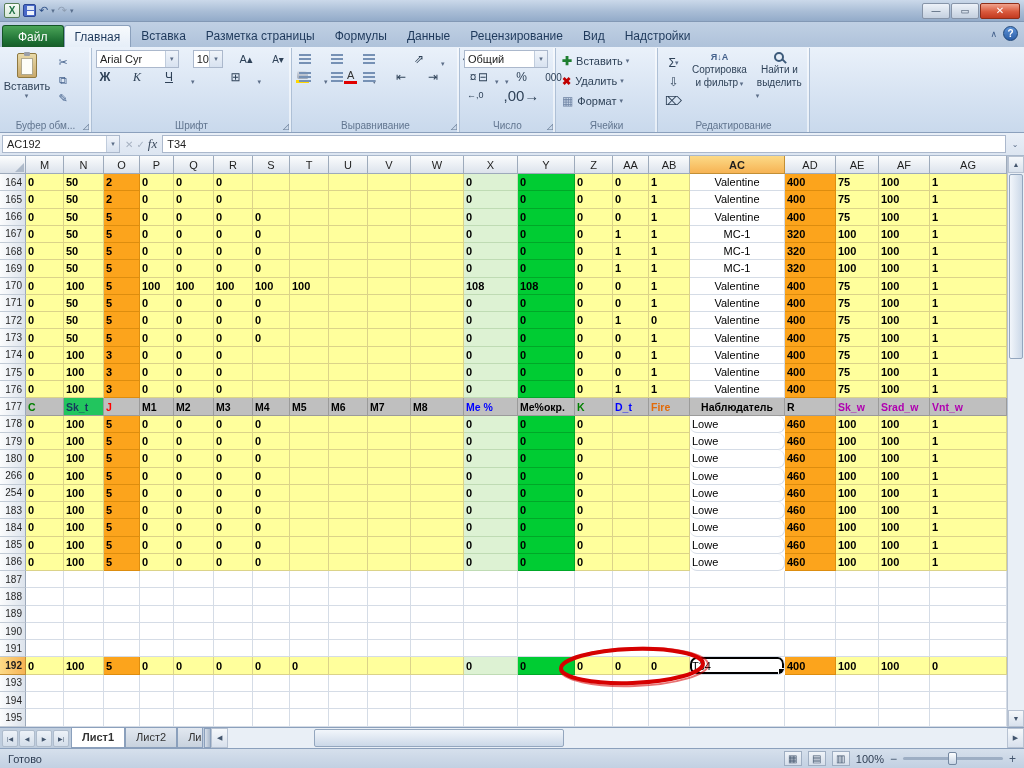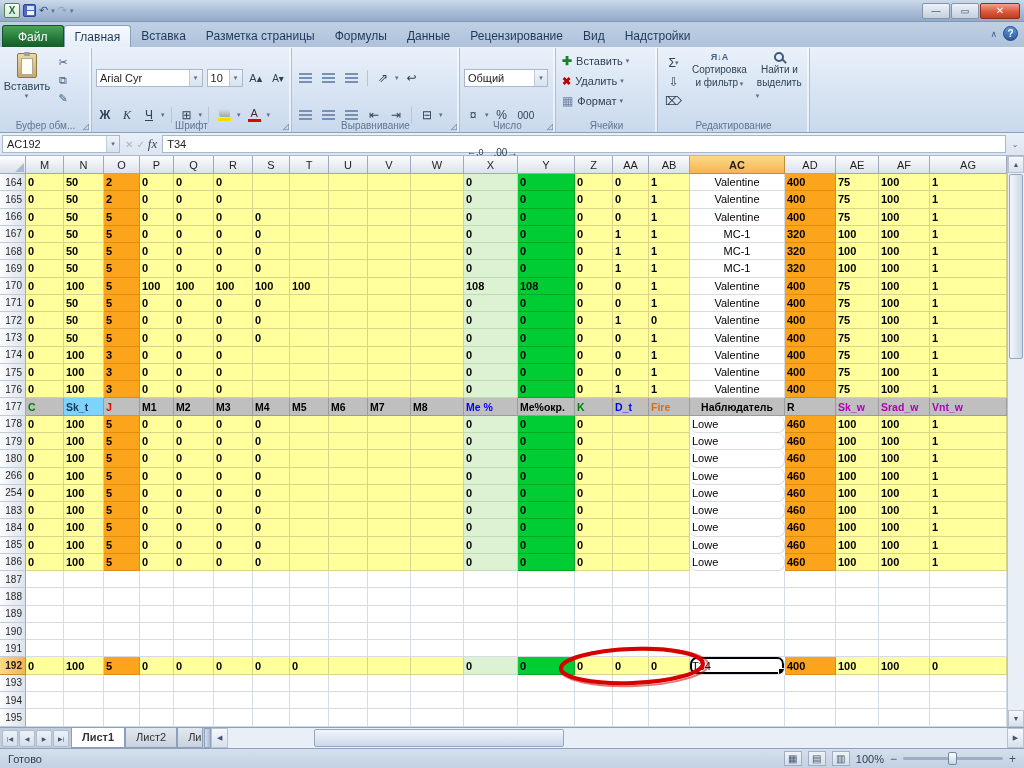--- a/index.html
+++ b/index.html
@@ -27,21 +27,21 @@
   .rtab.active { background:linear-gradient(#F7FAFD,#E6EEF8); border:1px solid #8BA0BC; border-bottom:none; border-radius:3px 3px 0 0; }
   .tabrow-right { position:absolute; right:6px; top:4px; display:flex; gap:6px; align-items:center; }
   .tr-chevron { font-size:9px; color:#44618C; }
   .tr-help { width:15px; height:15px; border-radius:50%; background:linear-gradient(#5E93D8,#2C5FA8); color:#fff; font-size:10px; font-weight:bold; display:flex; align-items:center; justify-content:center; border:1px solid #1F4679; }
 
   
   .ribbon { height:86px; background:linear-gradient(#EAF1FA,#D4E1F1 65%,#C9D9EC); border-bottom:1px solid #8BA0BC; display:flex; padding-top:1px; }
   .rgroup { position:relative; border-right:1px solid #AEC0D6; box-shadow:inset -2px 0 0 rgba(255,255,255,.55); padding:2px 4px 14px; flex:0 0 auto; }
   .rg-label { position:absolute; bottom:1px; left:0; right:0; text-align:center; font-size:10px; color:#61758F; }
   .launcher { position:absolute; right:2px; bottom:1px; font-size:8px; color:#61758F; line-height:1; }
-  .rrow { display:flex; align-items:center; gap:4px; margin-top:19px; }
+  .rrow { display:flex; align-items:flex-end; gap:14px; margin-top:0; }
   .sbtn { min-width:18px; height:18px; padding:0 2px; display:flex; align-items:center; justify-content:center; font-size:12px; color:#2F4258; border:1px solid transparent; border-radius:2px; }
   .tiny-arrow { font-size:7px; color:#51priv6E88; color:#5C6E88; margin-left:-1px; }
   .vsep { width:1px; height:16px; background:#B6C4D6; margin:0 2px; }
   .combo { background:#fff; border:1px solid #ABB8CC; height:18px; font-size:11px; color:#222; display:flex; align-items:center; padding-left:3px; }
   .co-arrow { margin-left:auto; width:13px; height:100%; display:flex; align-items:center; justify-content:center; font-size:7px; color:#5C6E88; background:linear-gradient(#F0F4FA,#D8E2F0); border-left:1px solid #C0CCDC; }
   .clip-body { display:flex; gap:3px; }
   .big-btn { width:46px; display:flex; flex-direction:column; align-items:center; font-size:11px; color:#2F4258; padding-top:3px; }
   .clipboard-icon { width:20px; height:25px; background:linear-gradient(#E8D9A8,#C9A96B); border:1px solid #8E7840; border-radius:2px; position:relative; margin-bottom:2px; }
   .clipboard-icon::before { content:""; position:absolute; left:3px; top:4px; right:3px; bottom:2px; background:#FDFDF8; border:1px solid #B0A98F; }
   .clipboard-icon::after { content:""; position:absolute; left:6px; top:-2px; width:6px; height:4px; background:#9A9FA8; border-radius:1px; }
@@ -262,21 +262,21 @@
       </div>
     </div>
     <div class="rrow">
       <span class="sbtn">¤</span>
         <span class="tiny-arrow">▾</span>
       <span class="sbtn">%</span>
       <span class="sbtn" style="font-size:10px">000</span>
     </div>
     <div class="rrow">
       <span class="sbtn" style="font-size:9px">←,0</span>
-      <span class="sbtn" style="font-size:10px">,00→</span>
+      <span class="sbtn" style="font-size:15px">,00→</span>
     </div>
     <div class="rg-label">Число</div>
     <span class="launcher">◿</span>
   </div>
 
 
   <div class="rgroup" style="width:102px">
     <div class="style-row">
       <span class="ins-icon">✚</span>
       <span>Вставить</span>
@@ -652,21 +652,21 @@
           <div class="gcell" style="width: 41px; background: rgb(255, 255, 156); border-color: rgb(219, 211, 137);">1</div>
           <div class="gcell ac" style="width: 95px; background: rgb(255, 255, 255); border-color: rgb(213, 220, 230);">Valentine</div>
           <div class="gcell" style="width: 51px; background: rgb(252, 164, 28); border-color: rgb(221, 141, 15);">400</div>
           <div class="gcell" style="width: 43px; background: rgb(255, 255, 156); border-color: rgb(219, 211, 137);">75</div>
           <div class="gcell" style="width: 51px; background: rgb(255, 255, 156); border-color: rgb(219, 211, 137);">100</div>
           <div class="gcell" style="width: 77px; background: rgb(255, 255, 156); border-color: rgb(219, 211, 137);">1</div>
         </div>
         <div class="grow">
           <div class="row-h">177</div>
           <div class="gcell hdr-cell" style="width: 38px; background: rgb(191, 191, 191); border-color: rgb(155, 155, 155); color: rgb(0, 128, 0);">C</div>
-          <div class="gcell hdr-cell" style="width: 40px; background: #7dd3fc; border-color: rgb(155, 155, 155); color: rgb(23, 55, 94);">Sk_t</div>
+          <div class="gcell hdr-cell" style="width: 40px; background: #22c55e; border-color: rgb(155, 155, 155); color: rgb(23, 55, 94);">Sk_t</div>
           <div class="gcell hdr-cell" style="width: 36px; background: rgb(191, 191, 191); border-color: rgb(155, 155, 155); color: rgb(255, 0, 0);">J</div>
           <div class="gcell hdr-cell" style="width: 34px; background: rgb(191, 191, 191); border-color: rgb(155, 155, 155); color: rgb(0, 0, 0);">M1</div>
           <div class="gcell hdr-cell" style="width: 40px; background: rgb(191, 191, 191); border-color: rgb(155, 155, 155); color: rgb(0, 0, 0);">M2</div>
           <div class="gcell hdr-cell" style="width: 39px; background: rgb(191, 191, 191); border-color: rgb(155, 155, 155); color: rgb(0, 0, 0);">M3</div>
           <div class="gcell hdr-cell" style="width: 37px; background: rgb(191, 191, 191); border-color: rgb(155, 155, 155); color: rgb(0, 0, 0);">M4</div>
           <div class="gcell hdr-cell" style="width: 39px; background: rgb(191, 191, 191); border-color: rgb(155, 155, 155); color: rgb(0, 0, 0);">M5</div>
           <div class="gcell hdr-cell" style="width: 39px; background: rgb(191, 191, 191); border-color: rgb(155, 155, 155); color: rgb(0, 0, 0);">M6</div>
           <div class="gcell hdr-cell" style="width: 43px; background: rgb(191, 191, 191); border-color: rgb(155, 155, 155); color: rgb(0, 0, 0);">M7</div>
           <div class="gcell hdr-cell" style="width: 53px; background: rgb(191, 191, 191); border-color: rgb(155, 155, 155); color: rgb(0, 0, 0);">M8</div>
           <div class="gcell hdr-cell" style="width: 54px; background: rgb(191, 191, 191); border-color: rgb(155, 155, 155); color: rgb(0, 0, 255);">Ме %</div>

